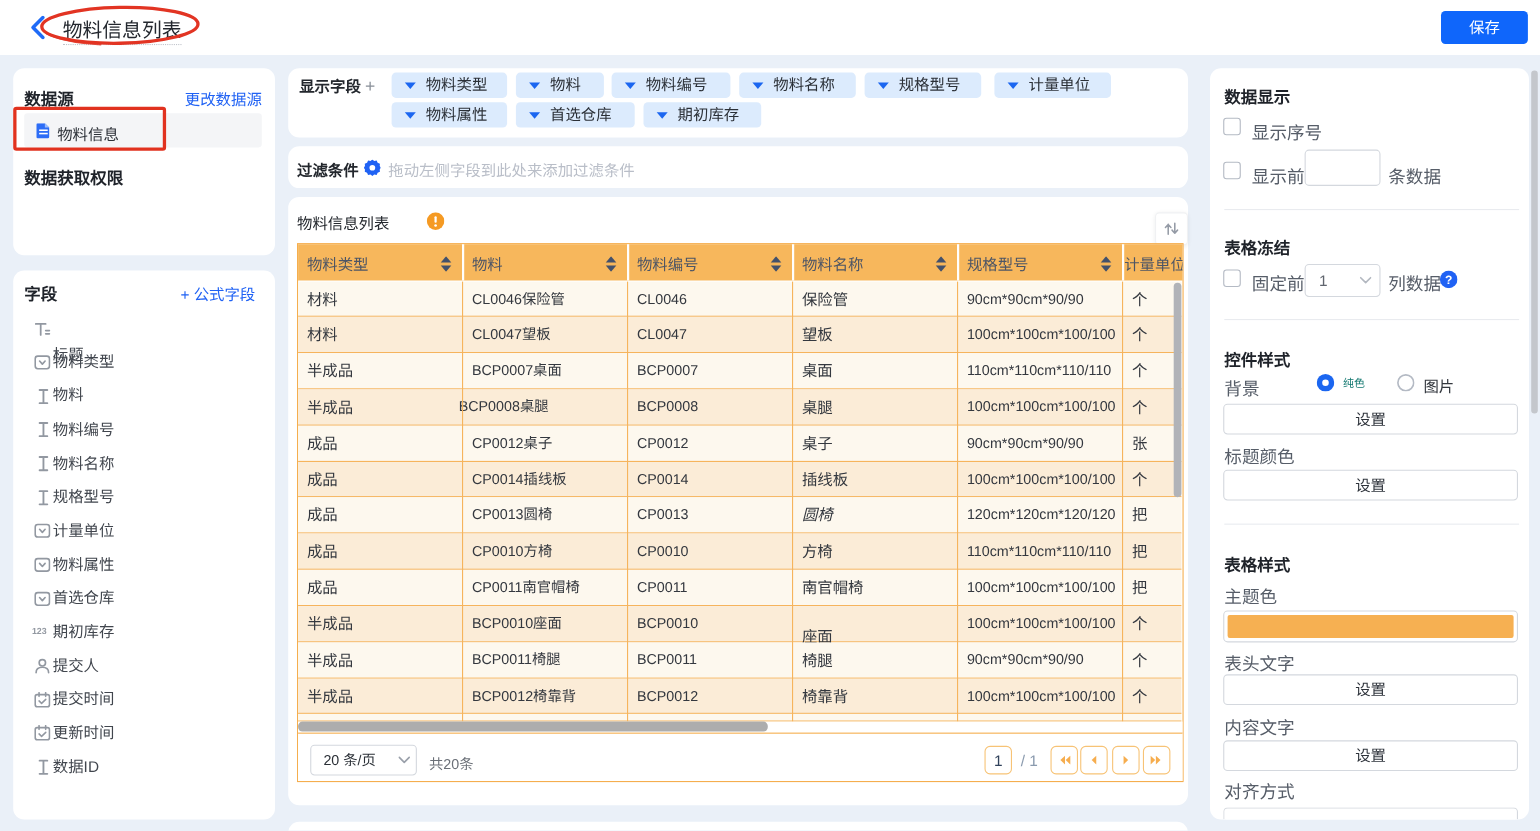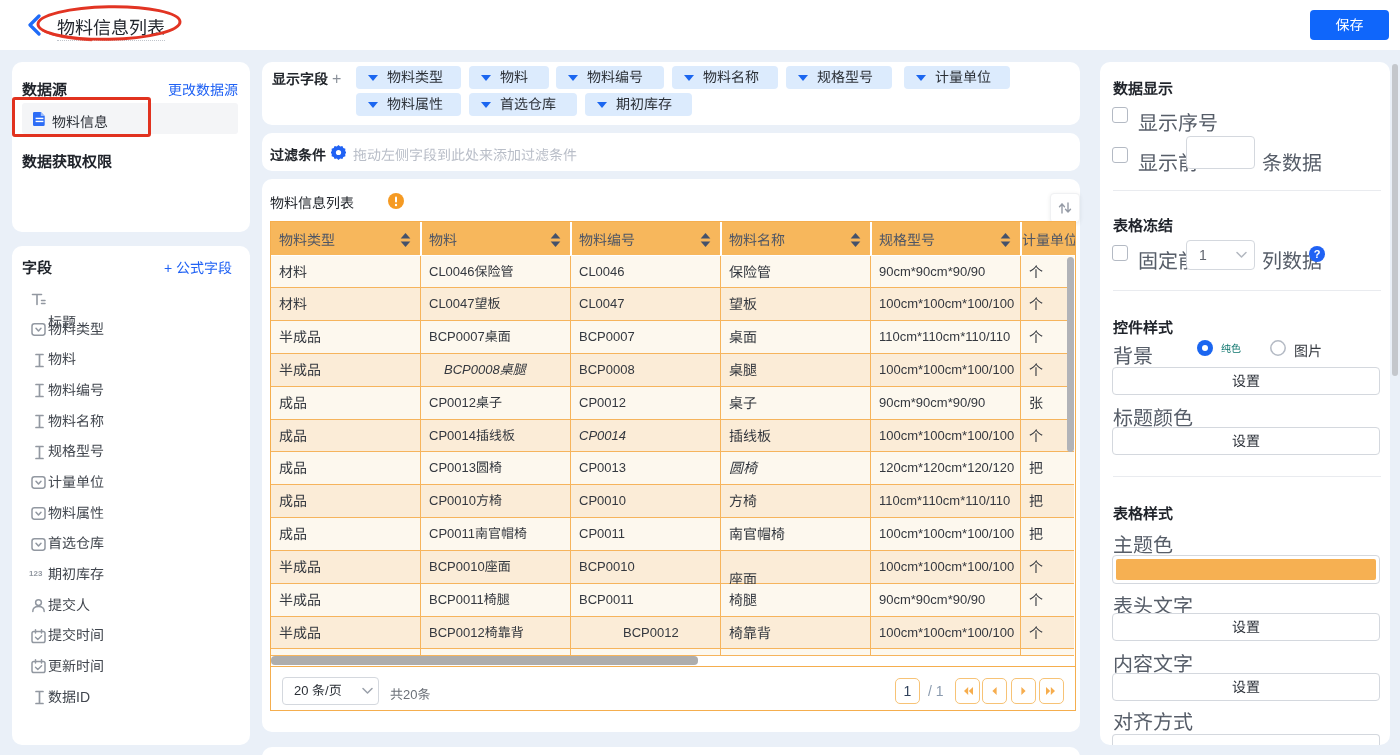--- a/index.html
+++ b/index.html
@@ -3,21 +3,21 @@
 <meta charset="UTF-8">
 <title>物料信息列表</title>
 <style>
   * { margin:0; padding:0; box-sizing:border-box; }
   html,body { width:1400px; height:755px; overflow:hidden; }
   body { font-family:"Liberation Sans", sans-serif; background:#eaf0f8; }
   #stage { position:relative; width:1400px; height:605px; }
   .abs { position:absolute; }
   .card { position:absolute; background:#fff; border-radius:10px; }
   .h1 { font-size:15px; font-weight:700; color:#1f232a; }
-  .lbl { font-size:20px; color:#565d68; }
+  .lbl { font-size:16px; color:#565d68; }
   .blue { color:#2062f4; }
   .btn-set { position:absolute; left:1112px; width:268px; height:28px; border:1px solid #d4d8de; border-radius:4px; background:#fff; text-align:center; line-height:26px; font-size:14px; color:#2e333b; }
   .cb { position:absolute; width:16px; height:16px; border:1px solid #b4bac4; border-radius:3px; background:#fff; }
   .divider { position:absolute; left:1113px; width:268px; height:1px; background:#e9ebef; }
   .chip { position:absolute; height:23px; background:#dcebfd; border-radius:4px; font-size:14px; color:#2b3037; line-height:23px; }
   .chip i { position:absolute; left:12px; top:9px; width:0; height:0; border-left:5px solid transparent; border-right:5px solid transparent; border-top:6px solid #1b66f0; }
   .chip span { position:absolute; left:31px; top:0; white-space:nowrap; }
   .fitem { position:absolute; left:48px; font-size:14px; color:#41464e; line-height:22px; white-space:nowrap; }
   .ficon { position:absolute; left:31px; width:15px; height:15px; }
   .trow { position:absolute; left:271px; width:803px; border-bottom:1px solid #f6b45c; }
@@ -241,38 +241,38 @@
   <div class="trow odd" style="top:321.16px;height:32.83px;">
       <span class="c14" style="left:8px;">半成品</span>
       <span style="left:158px;">BCP0007桌面</span>
       <span style="left:308px;">BCP0007</span>
       <span class="c14" style="left:458px;">桌面</span>
       <span style="left:608px;">110cm*110cm*110/110</span>
       <span class="c14" style="left:758px;">个</span>
     </div>
   <div class="trow even" style="top:353.99px;height:32.83px;">
       <span class="c14" style="left:8px;">半成品</span>
-      <span style="left:173px;font-style:italic;">BCP0008桌腿</span>
+      <span style="left:146px;">BCP0008桌腿</span>
       <span style="left:308px;">BCP0008</span>
       <span class="c14" style="left:458px;">桌腿</span>
       <span style="left:608px;">100cm*100cm*100/100</span>
       <span class="c14" style="left:758px;">个</span>
     </div>
   <div class="trow odd" style="top:386.82px;height:32.83px;">
       <span class="c14" style="left:8px;">成品</span>
       <span style="left:158px;">CP0012桌子</span>
       <span style="left:308px;">CP0012</span>
       <span class="c14" style="left:458px;">桌子</span>
       <span style="left:608px;">90cm*90cm*90/90</span>
       <span class="c14" style="left:758px;">张</span>
     </div>
   <div class="trow even" style="top:419.65px;height:32.83px;">
       <span class="c14" style="left:8px;">成品</span>
       <span style="left:158px;">CP0014插线板</span>
-      <span style="left:308px;font-style:italic;">CP0014</span>
+      <span style="left:308px;">CP0014</span>
       <span class="c14" style="left:458px;">插线板</span>
       <span style="left:608px;">100cm*100cm*100/100</span>
       <span class="c14" style="left:758px;">个</span>
     </div>
   <div class="trow odd" style="top:452.48px;height:32.83px;">
       <span class="c14" style="left:8px;">成品</span>
       <span style="left:158px;">CP0013圆椅</span>
       <span style="left:308px;">CP0013</span>
       <span class="c14" style="left:458px;font-style:italic;">圆椅</span>
       <span style="left:608px;">120cm*120cm*120/120</span>
@@ -306,21 +306,21 @@
       <span class="c14" style="left:8px;">半成品</span>
       <span style="left:158px;">BCP0011椅腿</span>
       <span style="left:308px;">BCP0011</span>
       <span class="c14" style="left:458px;">椅腿</span>
       <span style="left:608px;">90cm*90cm*90/90</span>
       <span class="c14" style="left:758px;">个</span>
     </div>
   <div class="trow even" style="top:616.63px;height:32.83px;">
       <span class="c14" style="left:8px;">半成品</span>
       <span style="left:158px;">BCP0012椅靠背</span>
-      <span style="left:308px;margin-left:44px;">BCP0012</span>
+      <span style="left:308px;">BCP0012</span>
       <span class="c14" style="left:458px;">椅靠背</span>
       <span style="left:608px;">100cm*100cm*100/100</span>
       <span class="c14" style="left:758px;">个</span>
     </div>
   <div class="trow odd" style="top:649.46px;height:6.5px;"></div>
   <div class="vline" style="left:420px;top:255.5px;height:400.5px;"></div>
   <div class="vline" style="left:570px;top:255.5px;height:400.5px;"></div>
   <div class="vline" style="left:720px;top:255.5px;height:400.5px;"></div>
   <div class="vline" style="left:870px;top:255.5px;height:400.5px;"></div>
   <div class="vline" style="left:1020px;top:255.5px;height:400.5px;"></div>

